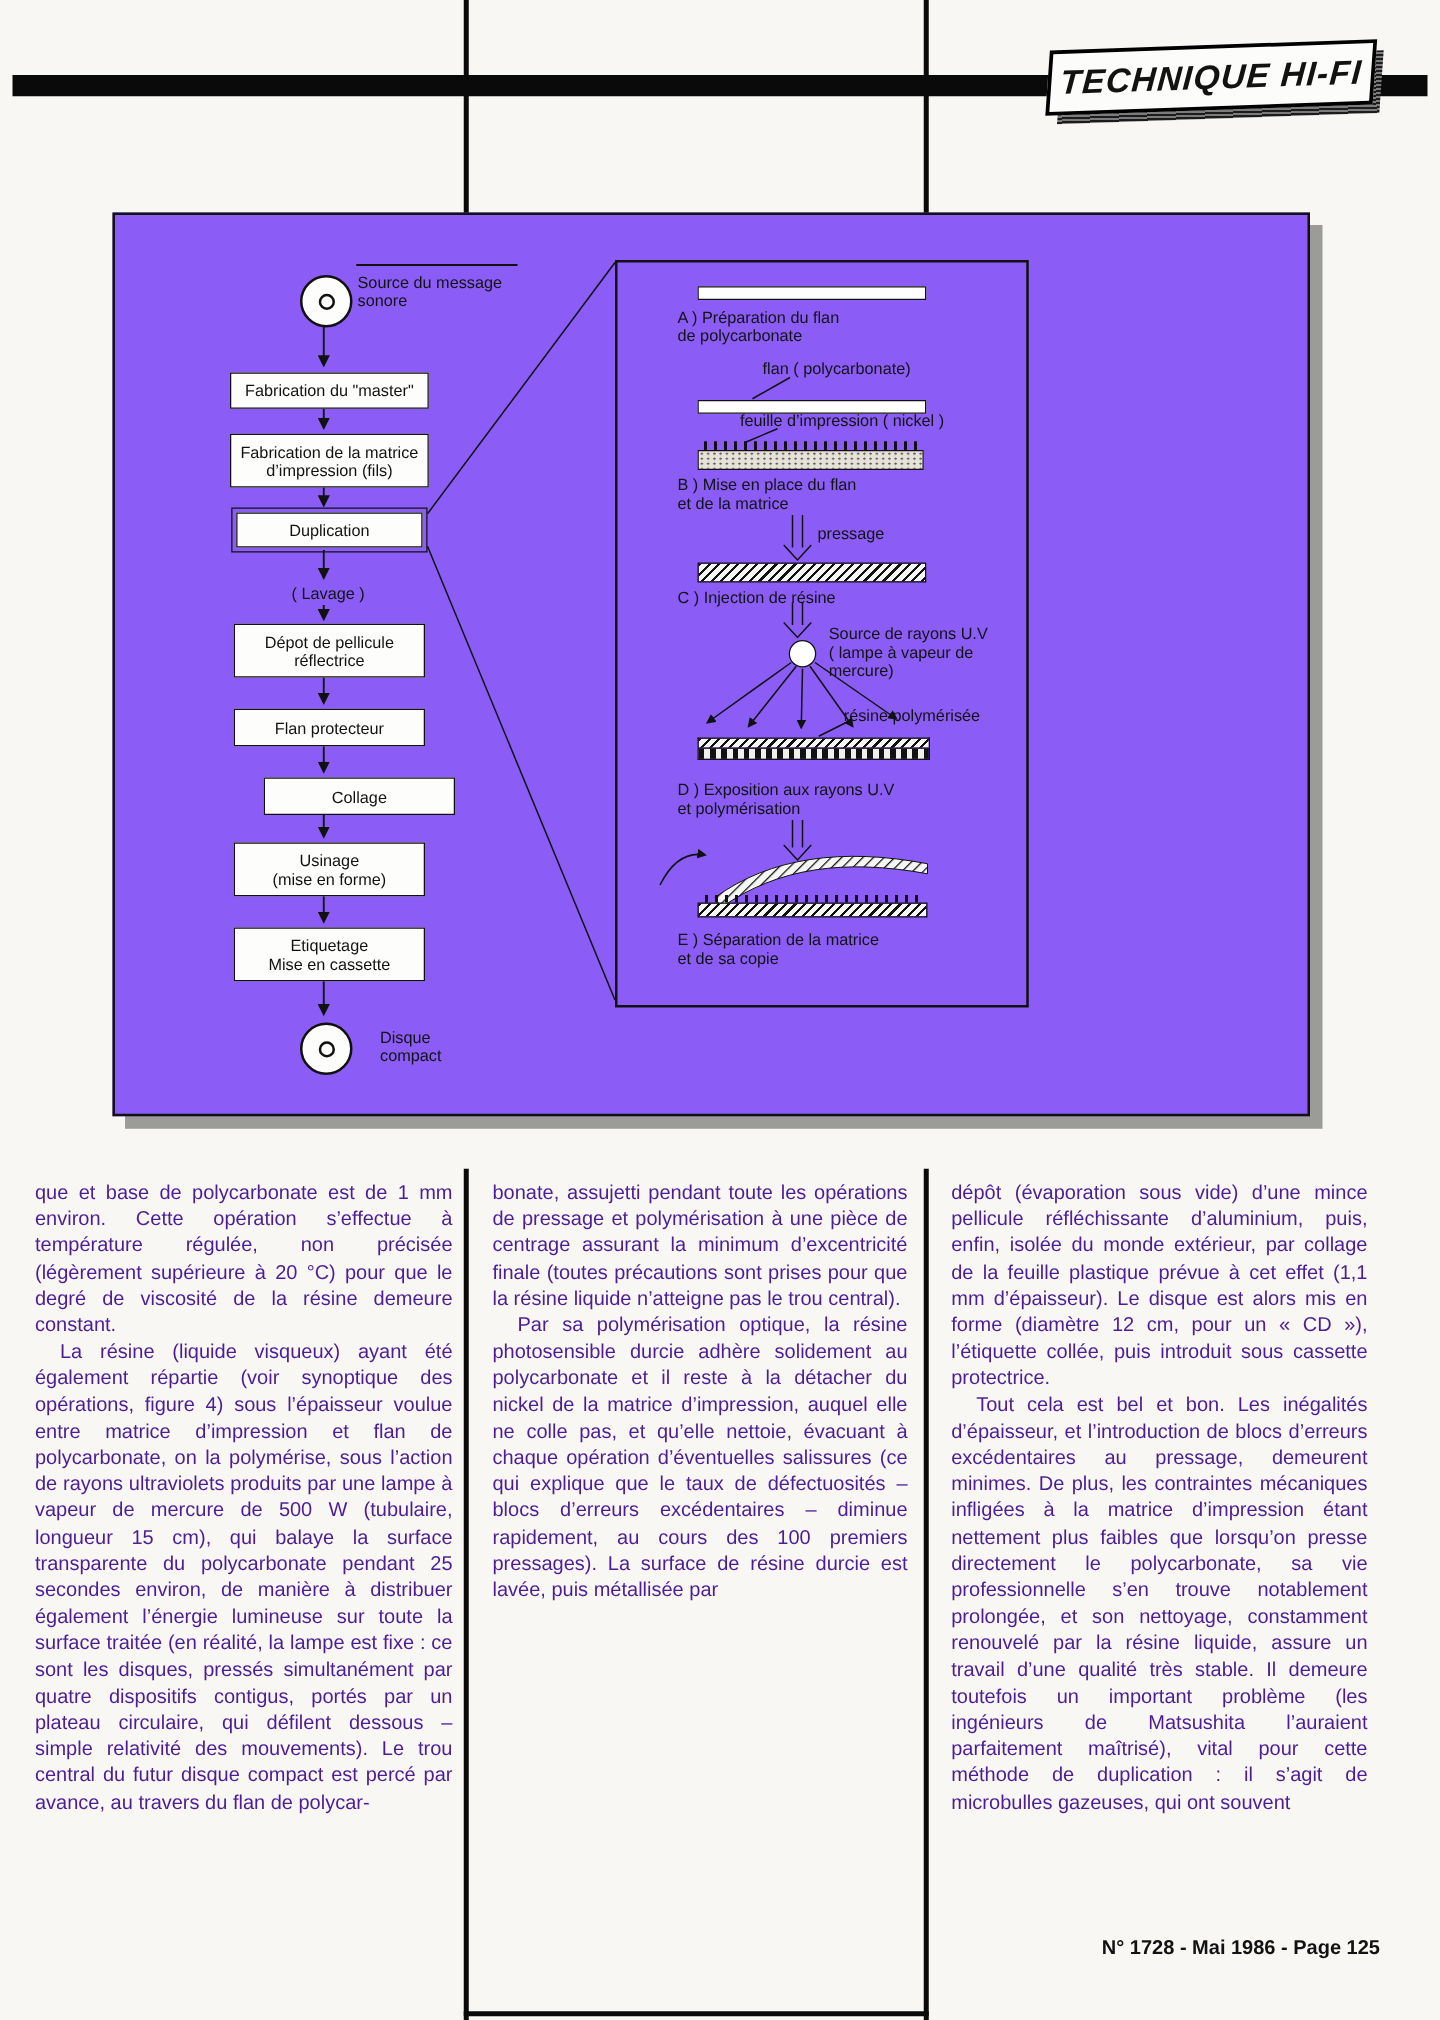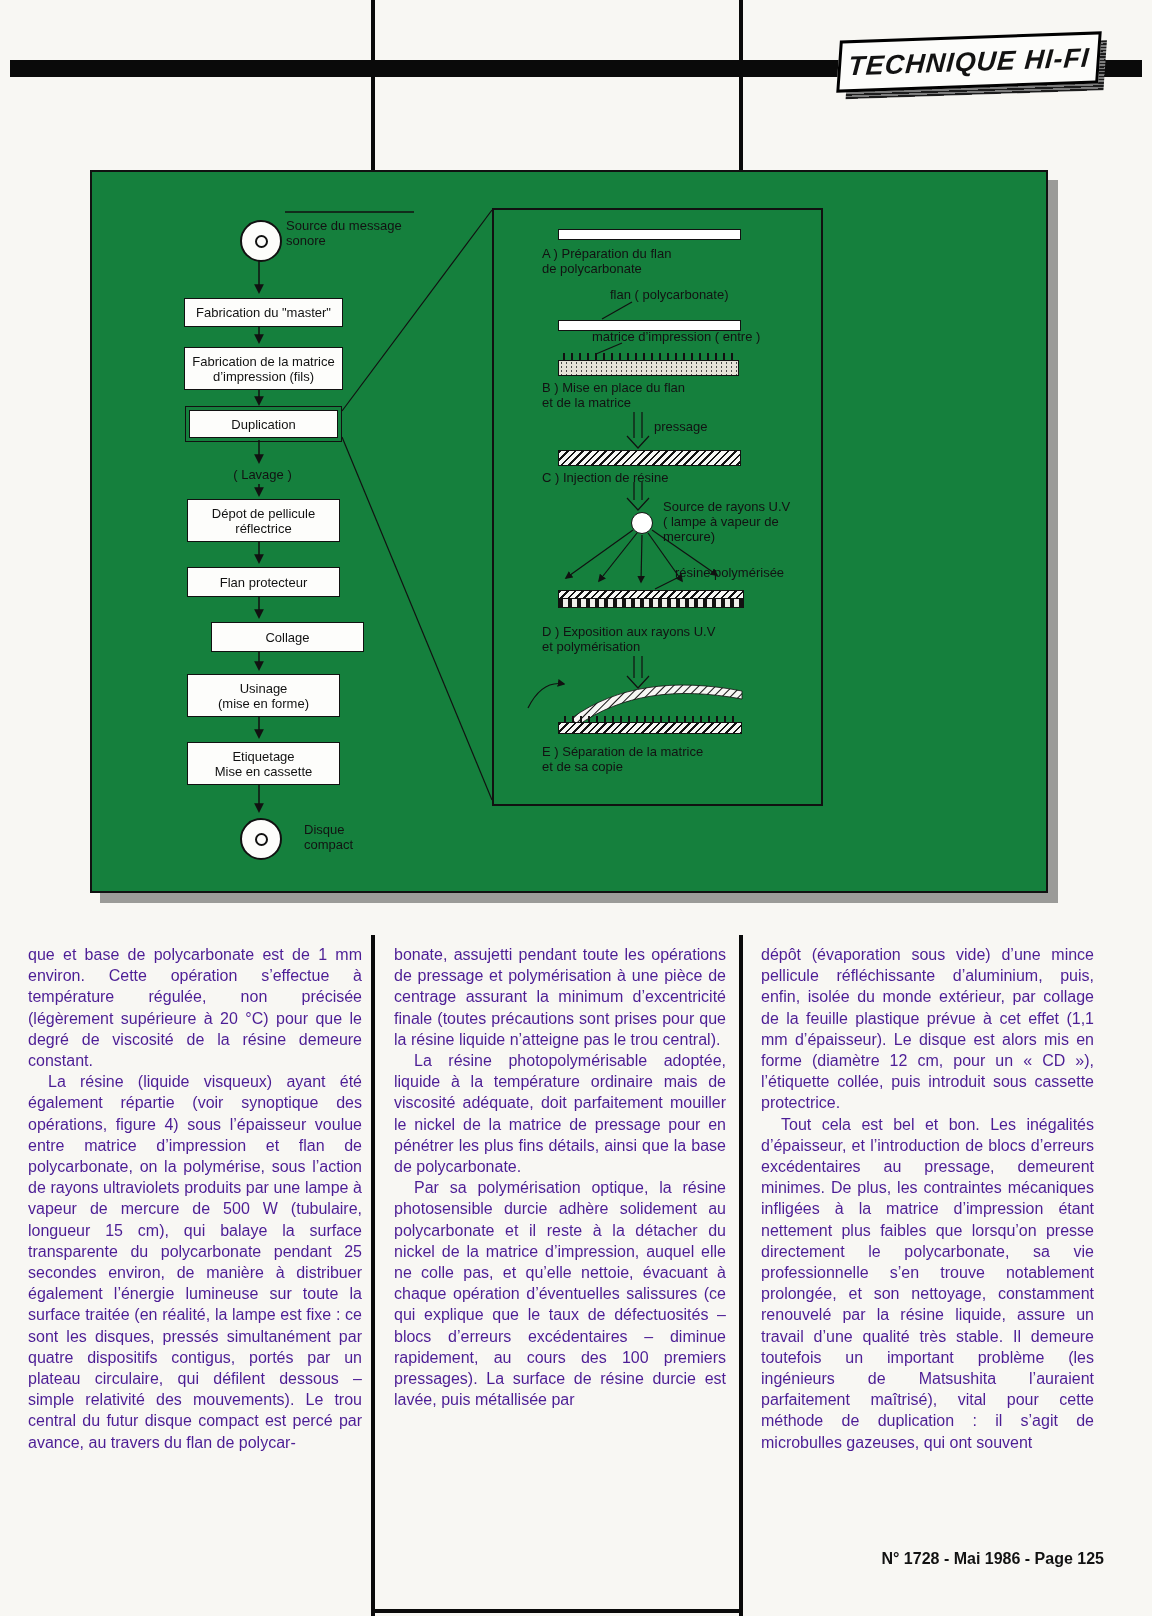--- a/index.html
+++ b/index.html
@@ -15,21 +15,21 @@
   .top-bar { position:absolute; left:10px; top:60px; width:1132px; height:17px; background:#0a0a0a; z-index:1; }
   .badge-wrap { position:absolute; left:838px; top:36px; width:262px; height:52px; transform:rotate(-2deg); z-index:2; }
   .badge-shadow { position:absolute; left:9px; top:9px; width:258px; height:50px;
     background:repeating-linear-gradient(180deg,#1c1c1c 0 1.6px,#7c7c7c 1.6px 3.2px); transform:skewX(-6deg); }
   .badge-box { position:absolute; inset:0; background:#fcfcfa; border:3px solid #000;
     display:flex; align-items:center; justify-content:center; transform:skewX(-6deg); }
   .badge-text { font-size:27px; font-weight:bold; font-style:italic; letter-spacing:1px; white-space:nowrap; }
 
   
   .figure-box { position:absolute; left:90px; top:170px; width:954px; height:719px;
-    background:#15803d; border:2px solid #111; box-shadow:10px 10px 0 #9b9b98; z-index:3; }
+    background:#8b5cf6; border:2px solid #111; box-shadow:10px 10px 0 #9b9b98; z-index:3; }
   .fig-svg { position:absolute; inset:0; width:954px; height:719px; pointer-events:none; }
   .ln { stroke:#111; stroke-width:1.5; fill:none; }
   .thin { stroke:#111; stroke-width:1.2; fill:none; }
 
   .fig-label { position:absolute; font-size:13px; line-height:15px; white-space:pre-line; }
   .flow-box { position:absolute; border:1.5px solid #111; background:#fdfdfb;
     display:grid; place-items:center; text-align:center; font-size:13px; line-height:15px; }
   .flow-box span { white-space:pre-line; }
   .flow-box.double { outline:1.5px solid #111; outline-offset:3px; }
   .flow-plain { position:absolute; text-align:center; font-size:13px; line-height:15px; }
@@ -173,21 +173,21 @@
 compact</div>
 
     <div class="detail-panel"></div>
 
     <div class="bar bar-outline" style="left:466px; top:57px;  width:181px; height:9px;"></div>
     <div class="fig-label" style="left:450px; top:74px; width:210px;">A ) Préparation du flan
 de polycarbonate</div>
 
     <div class="fig-label" style="left:518px; top:115px; width:170px;">flan ( polycarbonate)</div>
     <div class="bar bar-outline" style="left:466px; top:148px; width:181px; height:9px;"></div>
-    <div class="fig-label" style="left:500px; top:157px; width:210px;">matrice d’impression ( entre )</div>
+    <div class="fig-label" style="left:500px; top:157px; width:210px;">feuille d’impression ( nickel )</div>
 
     <div class="bar" style="left:466px; top:181px; width:181px;">
       <div class="teeth" style="height:7px; margin:0 5px;"></div>
       <div class="stipple" style="height:14px;"></div>
     </div>
     <div class="fig-label" style="left:450px; top:208px; width:210px;">B ) Mise en place du flan
 et de la matrice</div>
     <div class="fig-label" style="left:562px; top:247px; width:90px;">pressage</div>
 
     <div class="bar hatch" style="left:466px; top:278px; width:181px; height:14px;"></div>
@@ -218,21 +218,20 @@
   <div class="vrule" style="left:371px; top:935px; height:681px;"></div>
   <div class="vrule" style="left:739px; top:935px; height:681px;"></div>
   <div class="hrule" style="left:371px; top:1609px; width:372px; height:4px;"></div>
 
   <div class="col" style="left:28px; width:334px;">
     <p>que et base de polycarbonate est de 1 mm environ. Cette opération s’effectue à température régulée, non précisée (légèrement supérieure à 20 °C) pour que le degré de viscosité de la résine demeure constant.</p>
     <p class="indent">La résine (liquide visqueux) ayant été également répartie (voir synoptique des opérations, figure 4) sous l’épaisseur voulue entre matrice d’impression et flan de polycarbonate, on la polymérise, sous l’action de rayons ultraviolets produits par une lampe à vapeur de mercure de 500 W (tubulaire, longueur 15 cm), qui balaye la surface transparente du polycarbonate pendant 25 secondes environ, de manière à distribuer également l’énergie lumineuse sur toute la surface traitée (en réalité, la lampe est fixe : ce sont les disques, pressés simultanément par quatre dispositifs contigus, portés par un plateau circulaire, qui défilent dessous – simple relativité des mouvements). Le trou central du futur disque compact est percé par avance, au travers du flan de polycar-</p>
   </div>
   <div class="col" style="left:394px; width:332px;">
     <p>bonate, assujetti pendant toute les opérations de pressage et polymérisation à une pièce de centrage assurant la minimum d’excentricité finale (toutes précautions sont prises pour que la résine liquide n’atteigne pas le trou central).</p>
-    <p class="indent">La résine photopolymérisable adoptée, liquide à la température ordinaire mais de viscosité adéquate, doit parfaitement mouiller le nickel de la matrice de pressage pour en pénétrer les plus fins détails, ainsi que la base de polycarbonate.</p>
     <p class="indent">Par sa polymérisation optique, la résine photosensible durcie adhère solidement au polycarbonate et il reste à la détacher du nickel de la matrice d’impression, auquel elle ne colle pas, et qu’elle nettoie, évacuant à chaque opération d’éventuelles salissures (ce qui explique que le taux de défectuosités – blocs d’erreurs excédentaires – diminue rapidement, au cours des 100 premiers pressages). La surface de résine durcie est lavée, puis métallisée par</p>
   </div>
   <div class="col" style="left:761px; width:333px;">
     <p>dépôt (évaporation sous vide) d’une mince pellicule réfléchissante d’aluminium, puis, enfin, isolée du monde extérieur, par collage de la feuille plastique prévue à cet effet (1,1 mm d’épaisseur). Le disque est alors mis en forme (diamètre 12 cm, pour un « CD »), l’étiquette collée, puis introduit sous cassette protectrice.</p>
     <p class="indent">Tout cela est bel et bon. Les inégalités d’épaisseur, et l’introduction de blocs d’erreurs excédentaires au pressage, demeurent minimes. De plus, les contraintes mécaniques infligées à la matrice d’impression étant nettement plus faibles que lorsqu’on presse directement le polycarbonate, sa vie professionnelle s’en trouve notablement prolongée, et son nettoyage, constamment renouvelé par la résine liquide, assure un travail d’une qualité très stable. Il demeure toutefois un important problème (les ingénieurs de Matsushita l’auraient parfaitement maîtrisé), vital pour cette méthode de duplication : il s’agit de microbulles gazeuses, qui ont souvent</p>
   </div>
 
   <div class="footer">N° 1728 - Mai 1986 - Page 125</div>
 </div>
 

